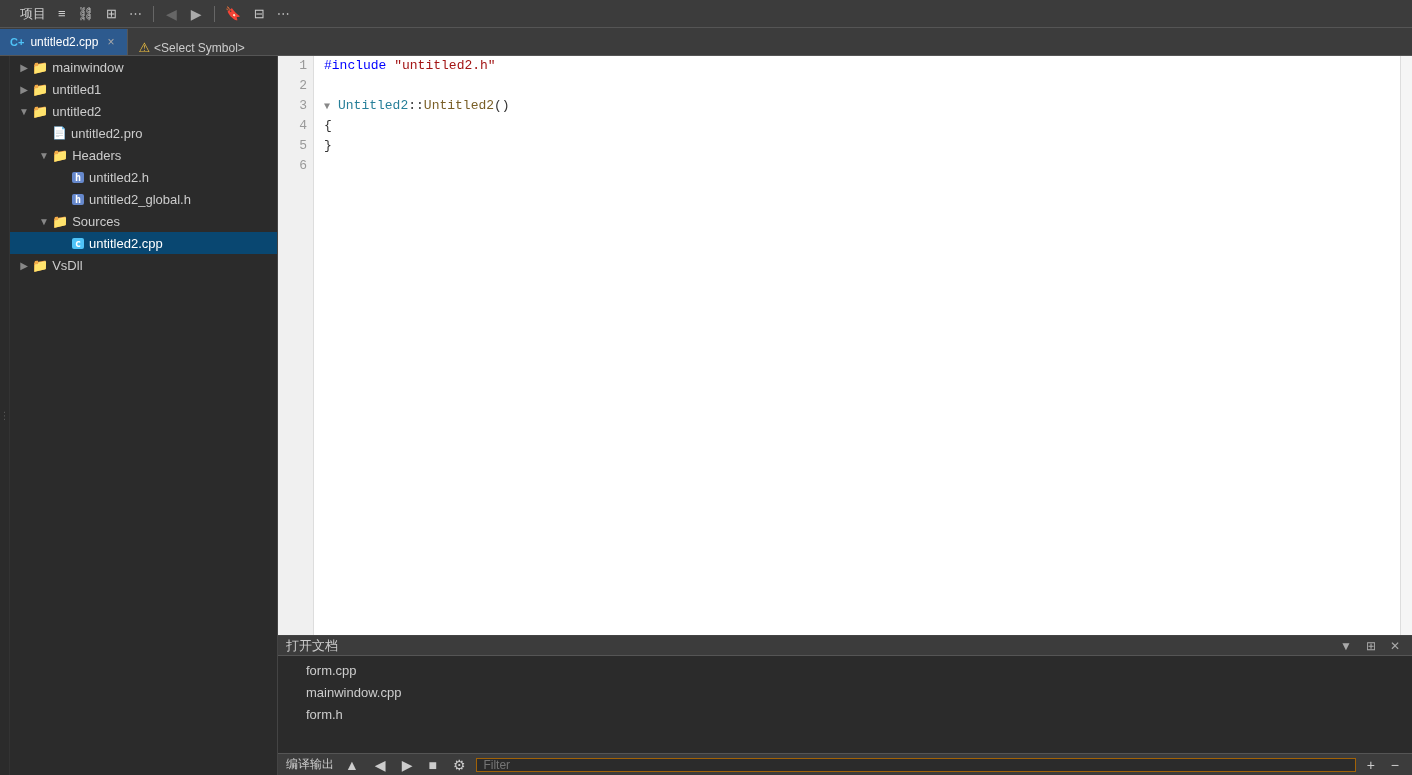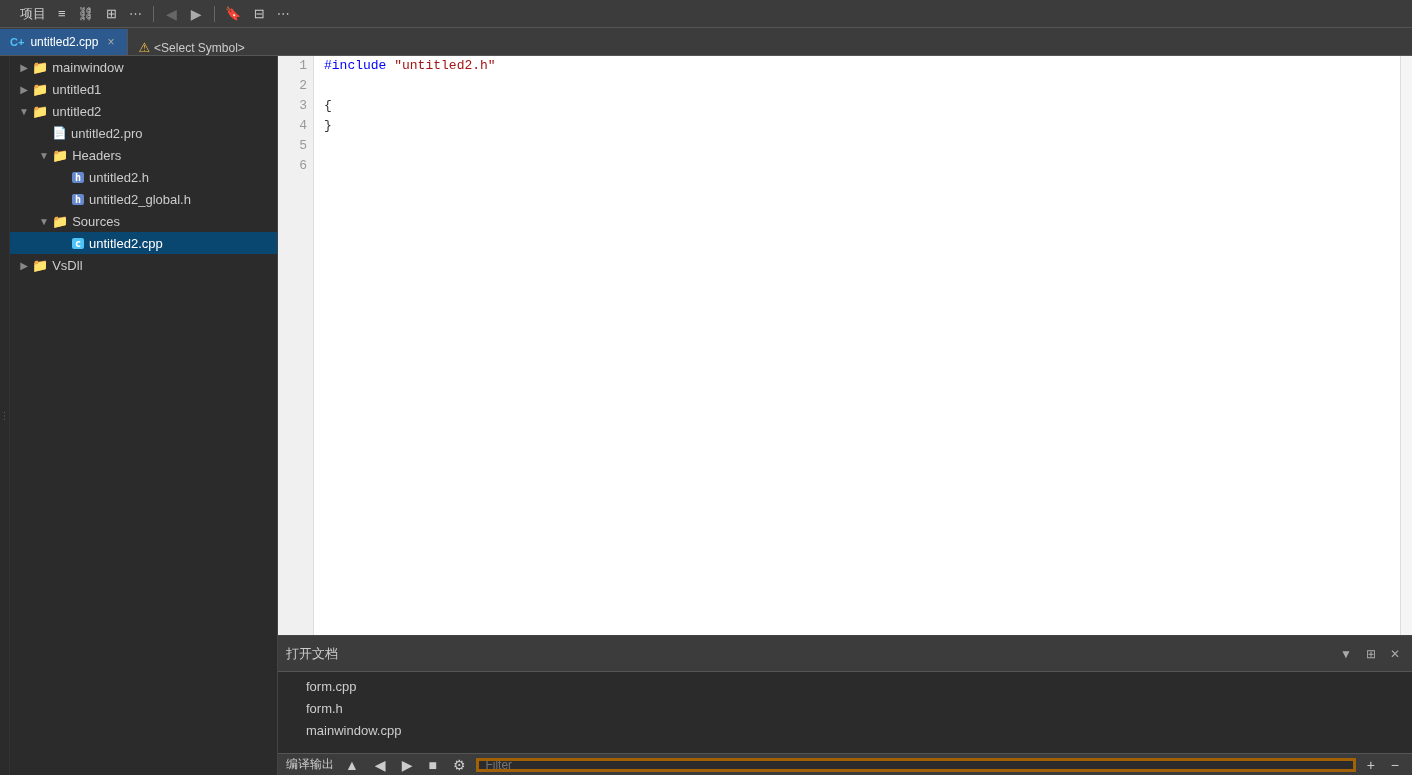--- a/index.html
+++ b/index.html
@@ -238,21 +238,21 @@
     
     .bottom-panel {
       height: 140px;
       background: #2b2b2b;
       flex-shrink: 0;
       display: flex;
       flex-direction: column;
       border-top: 1px solid #444;
     }
     .bottom-panel-header {
-      height: 36px;
+      height: 20px;
       background: #3c3c3c;
       display: flex;
       align-items: center;
       padding: 0 8px;
       gap: 6px;
       border-bottom: 1px solid #555;
       flex-shrink: 0;
     }
     .bottom-panel-label {
       color: #ccc;
@@ -285,21 +285,21 @@
       flex-shrink: 0;
       border-top: 1px solid #555;
     }
     .status-bar-label {
       color: #ccc;
       font-size: 12px;
     }
     .status-filter-input {
       flex: 1;
       background: #2b2b2b;
-      border: 3px solid #a16207;
+      border: 1px solid #a16207;
       color: #ccc;
       font-size: 12px;
       padding: 1px 6px;
       height: 14px;
     }
     .status-btn {
       background: none;
       border: none;
       color: #ccc;
       cursor: pointer;
@@ -420,39 +420,40 @@
             <div class="line-number-item">1</div>
             <div class="line-number-item">2</div>
             <div class="line-number-item">3</div>
             <div class="line-number-item">4</div>
             <div class="line-number-item">5</div>
             <div class="line-number-item">6</div>
           </div>
         <div class="code-area" id="code-container">
             <div class="code-line"><span class="code-keyword">#include </span><span class="code-string">"untitled2.h"</span></div>
             <div class="code-line"></div>
+            <div class="code-line"><span class="code-fold-arrow">▼ </span><span class="code-class">Untitled2</span>::<span class="code-function">Untitled2</span>()</div>
             <div class="code-line">{</div>
             <div class="code-line">}</div>
             <div class="code-line"></div>
           </div>
         <div class="editor-scrollbar"></div>
       </div>
     </div>
 
     <div class="bottom-panel">
       <div class="bottom-panel-header">
         <span class="bottom-panel-label">打开文档</span>
         <button class="panel-header-btn">▼</button>
         <button class="panel-header-btn">⊞</button>
         <button class="panel-header-btn">✕</button>
       </div>
       <div class="bottom-panel-content" id="open-docs-container">
       <div class="open-doc-item">form.cpp</div>
+          <div class="open-doc-item">mainwindow.cpp</div>
           <div class="open-doc-item">form.h</div>
-          <div class="open-doc-item">mainwindow.cpp</div>
         </div>
 
       <div class="status-bar">
         <span class="status-bar-label">编译输出</span>
         <button class="status-btn">▲</button>
         <button class="status-btn">◀</button>
         <button class="status-btn">▶</button>
         <button class="status-btn">■</button>
         <button class="status-btn">⚙</button>
         <input class="status-filter-input" type="text" placeholder="Filter" style="">

